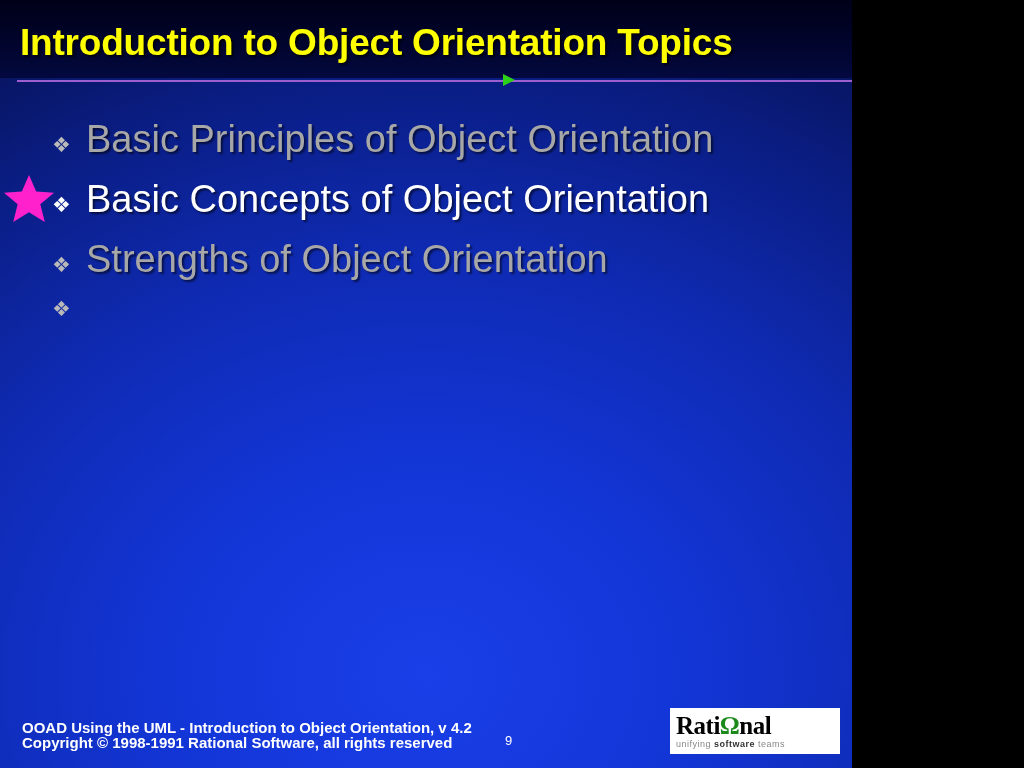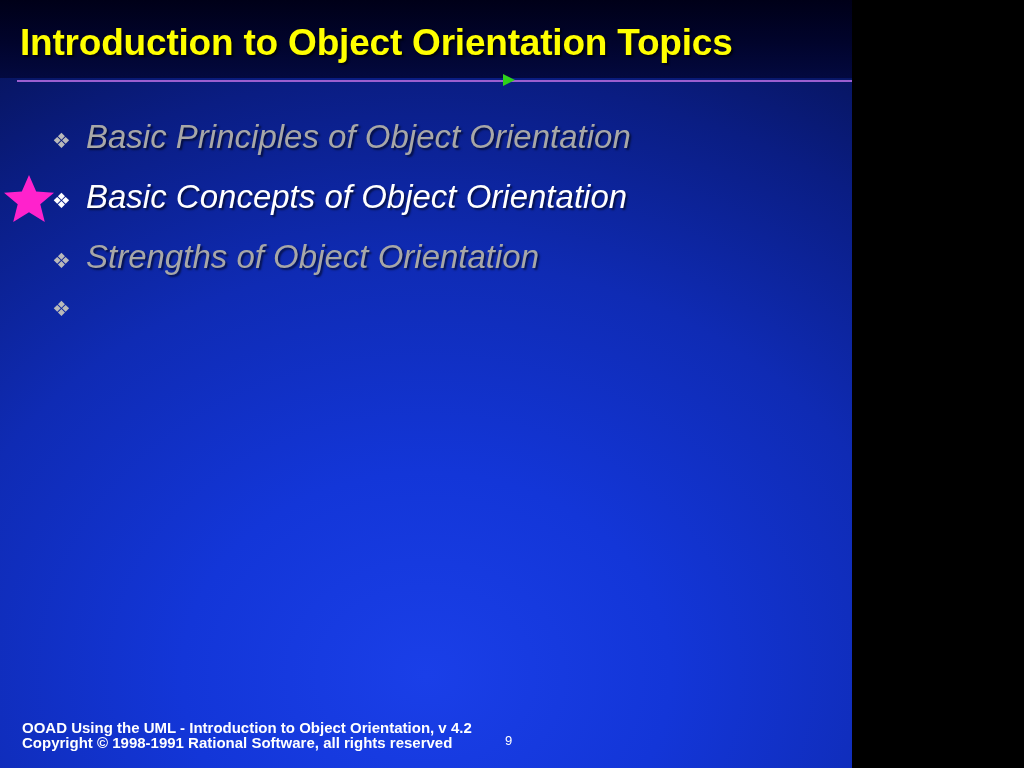--- a/index.html
+++ b/index.html
@@ -68,24 +68,23 @@
     font-size: 21px;
     line-height: 1;
     width: 34px;
     flex: 0 0 34px;
   }
   .bullet-row.current .bullet-mark {
     color: #ffffff;
   }
   .bullet-text {
     color: #a7a7a7;
-    font-size: 33px;
+    font-size: 38px;
     white-space: nowrap;
     text-shadow: 2px 2px 2px rgba(0,0,0,0.55);
-    font-style: italic;
   }
   .bullet-row.current .bullet-text {
     color: #ffffff;
   }
   .star-marker {
     position: absolute;
     left: 2px;
     top: 173px;
     width: 54px;
     height: 52px;
@@ -181,14 +180,18 @@
 
   </div>
 
   <div class="footer-text">
     <div>OOAD Using the UML - Introduction to Object Orientation, v 4.2</div>
     <div>Copyright © 1998-1991 Rational Software, all rights reserved</div>
   </div>
 
   <div class="page-number">9</div>
 
+  <div class="logo-box">
+    <div class="logo-main"><span>Rati</span><span class="ohm">Ω</span><span>nal</span></div>
+    <div class="logo-tag"><span>unifying </span><b>software</b><span> teams</span></div>
+  </div>
 
 </div>
 
 </body></html>

